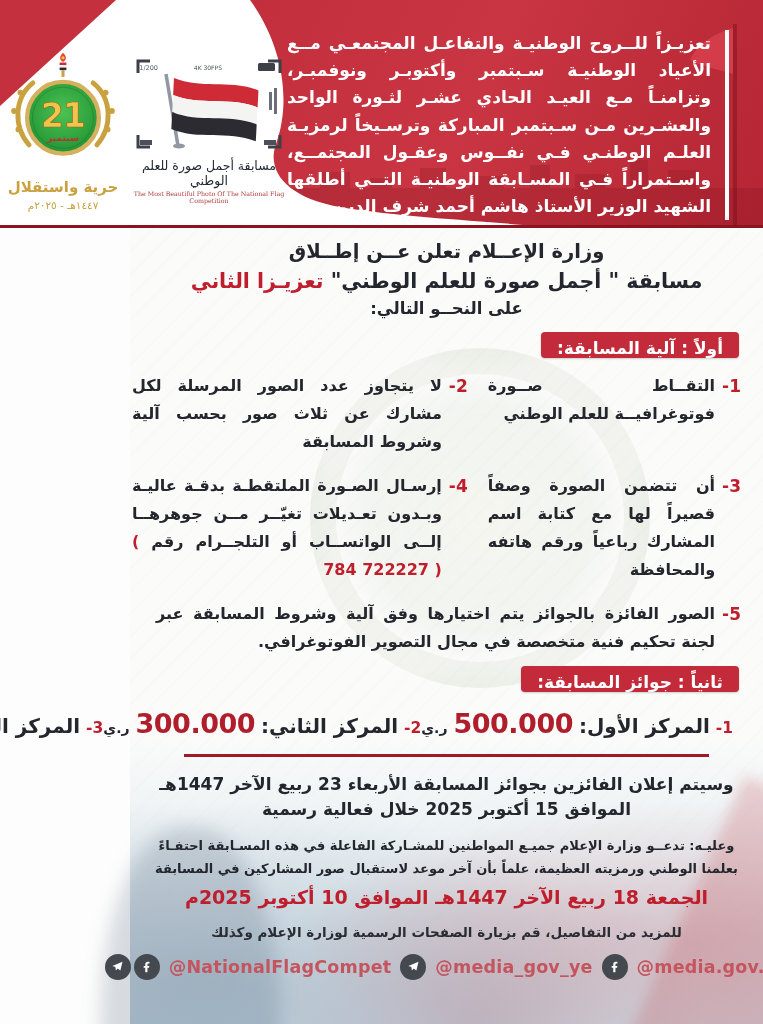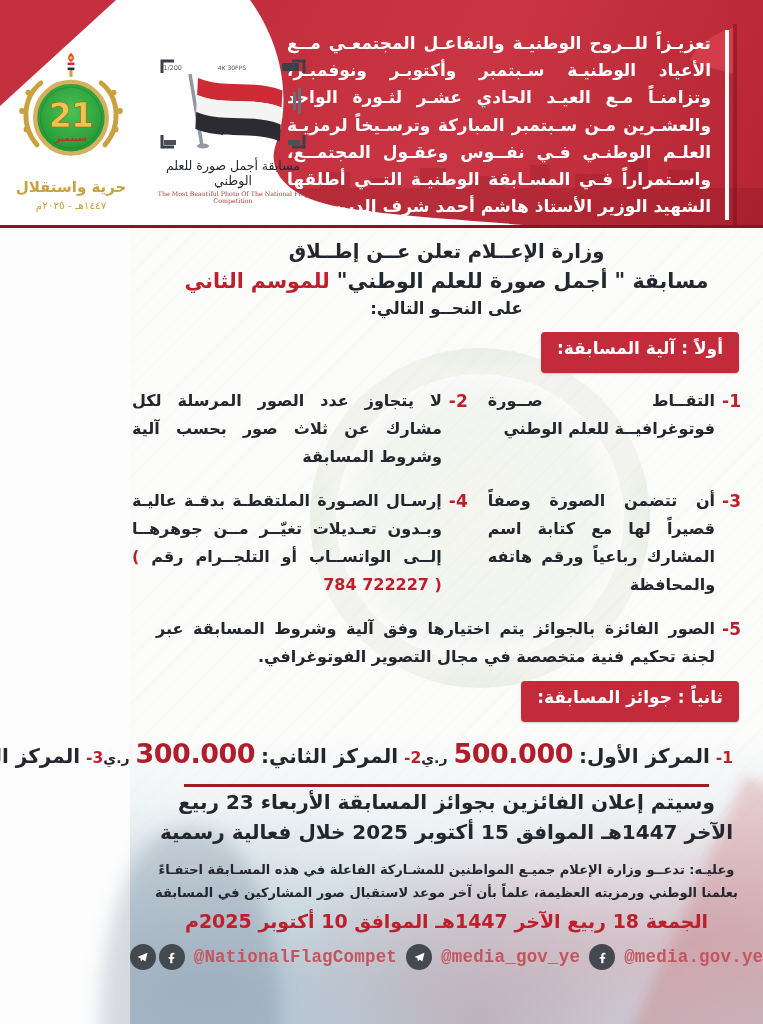--- a/index.html
+++ b/index.html
@@ -18,21 +18,21 @@
   }
   .header-deco{position:absolute;inset:0;}
   .white-blob{position:absolute;inset:0;pointer-events:none;}
   .header-rule{width:763px;height:3px;background:#8c1420;}
   .header-par{
     position:absolute;top:30px;right:34px;width:442px;
     color:#ffffff;font-weight:bold;font-size:17px;line-height:1.6;
     text-align:justify;border-left:none;border-right:4px solid #ffffff;
     padding-right:14px;
   }
-  .header-left{position:absolute;top:50px;left:8px;display:flex;gap:20px;align-items:flex-start;}
+  .header-left{position:absolute;top:50px;left:0;display:flex;gap:4px;align-items:flex-start;}
   .flag-logo{width:158px;text-align:center;margin-top:8px;}
   .flag-logo .cap-ar{font-size:12.5px;font-weight:normal;color:#252a38;margin-top:4px;}
   .flag-logo .cap-en{font-size:6.3px;color:#b03a3a;margin-top:2px;font-family:"DejaVu Serif","Liberation Serif",serif;}
   .badge21{width:126px;text-align:center;}
   .badge21 .slogan{font-size:15px;font-weight:bold;color:#c9a23f;margin-top:2px;}
   .badge21 .years{font-size:10.5px;font-weight:normal;color:#c9a23f;margin-top:3px;}
   
   .main{position:relative;width:633px;height:796px;
     background:
       repeating-linear-gradient(135deg,rgba(90,100,110,0.016) 0 2px,transparent 2px 16px),
@@ -54,40 +54,40 @@
     background:rgba(198,92,102,0.28);transform:rotate(24deg);filter:blur(7px);z-index:0;pointer-events:none;}
   .photo-figure{position:absolute;left:-30px;top:600px;width:180px;height:430px;border-radius:45%;
     background:rgba(80,100,125,0.22);filter:blur(9px);z-index:0;pointer-events:none;}
   .content{position:relative;z-index:1;}
   .intro{text-align:center;color:#23262d;}
   .intro .l1{font-size:19.5px;font-weight:bold;line-height:1.45;}
   .intro .l2{font-size:20.5px;font-weight:bold;line-height:1.5;}
   .intro .l2 .accent{color:#bf1e2d;}
   .intro .l3{font-size:16.5px;font-weight:bold;line-height:1.5;}
   .sec-badge{display:inline-block;background:#c32b3a;color:#ffffff;font-size:17px;font-weight:bold;
-    padding:6px 16px 15px 16px;border-radius:4px;box-shadow:0 1px 2px rgba(0,0,0,0.18);text-align:right;}
+    padding:6px 16px 0 16px;border-radius:4px;box-shadow:0 1px 2px rgba(0,0,0,0.18);text-align:right;}
   .badge-row{margin:10px 2px 0 0;text-align:right;}
   .items-grid{display:grid;grid-template-columns:43% 57%;column-gap:20px;row-gap:16px;margin-top:14px;}
   .item{display:flex;gap:7px;align-items:flex-start;color:#23262d;}
   .item .num{color:#bf1e2d;font-weight:bold;font-size:17px;line-height:1.7;flex:0 0 auto;}
   .item .txt{font-weight:bold;font-size:16px;line-height:1.75;text-align:justify;}
   .item .phone{color:#bf1e2d;font-weight:bold;}
   .item5{margin-top:16px;padding-left:4px;}
   .prizes{display:flex;justify-content:space-between;align-items:baseline;margin-top:16px;padding:0 8px;}
   .prize{display:flex;align-items:baseline;gap:6px;white-space:nowrap;}
   .prize .num{color:#bf1e2d;font-weight:bold;font-size:15.5px;}
   .prize .lbl{color:#23262d;font-weight:bold;font-size:20px;}
   .prize .amt{color:#b01e2c;font-weight:bold;font-size:27px;letter-spacing:-0.5px;}
   .prize .cur{color:#23262d;font-weight:bold;font-size:14px;}
   .red-hr{height:3px;background:#9e1b26;border:none;margin:15px 32px 0 32px;}
-  .announce{text-align:center;font-size:20px;font-weight:bold;color:#23262d;line-height:1.5;}
+  .announce{margin-top:15px;text-align:center;font-size:17px;font-weight:bold;color:#23262d;line-height:1.5;}
   .invite{margin:12px auto 0 auto;max-width:690px;text-align:center;font-size:13px;font-weight:bold;color:#23262d;line-height:1.75;}
   .deadline{margin-top:6px;text-align:center;font-size:19px;font-weight:bold;color:#bf1e2d;}
   .notes{margin-top:12px;text-align:center;font-size:13.5px;font-weight:bold;color:#2a2d33;line-height:1.8;}
-  .social{margin-top:9px;display:flex;direction:ltr;justify-content:center;align-items:center;gap:9px;font-family:Liberation Mono, monospace;}
+  .social{margin-top:9px;display:flex;direction:ltr;justify-content:center;align-items:center;gap:9px;}
   .social .handle{color:#c4555f;font-size:17.5px;font-weight:bold;letter-spacing:0.2px;}
   .icon-circle{width:26px;height:26px;border-radius:50%;background:#44484f;display:inline-flex;align-items:center;justify-content:center;flex:0 0 auto;}
   .icon-pair{display:inline-flex;}
   .icon-pair .icon-circle + .icon-circle{margin-left:3px;}
 </style>
 </head>
 <body>
 
 <div class="page">
 
@@ -194,21 +194,21 @@
 
   <div class="main">
     <div class="watermark"></div>
     <div class="photo-layer"></div>
     <div class="photo-stripe"></div>
     <div class="photo-figure"></div>
 
     <div class="content">
       <div class="intro">
         <div class="l1">وزارة الإعــلام تعلن عــن إطــلاق</div>
-        <div class="l2"><span>مسابقة " أجمل صورة للعلم الوطني"</span> <span class="accent">للموسم الثاني</span></div>
+        <div class="l2"><span>مسابقة " أجمل صورة للعلم الوطني"</span> <span class="accent">تعزيـزا الثاني</span></div>
         <div class="l3">على النحــو التالي:</div>
       </div>
 
       <div class="badge-row">
         <span class="sec-badge">أولاً : آلية المسابقة:</span>
       </div>
 
       <div class="items-grid">
         <div class="item">
           <span class="num">1-</span>
@@ -258,20 +258,21 @@
         </div>
       </div>
 
       <hr class="red-hr">
 
       <div class="announce">وسيتم إعلان الفائزين بجوائز المسابقة الأربعاء 23 ربيع الآخر 1447هـ الموافق 15 أكتوبر 2025 خلال فعالية رسمية</div>
       <div class="invite">وعليـه: تدعــو وزارة الإعلام جميـع المواطنين للمشـاركة الفاعلة في هذه المسـابقة احتفـاءً بعلمنا الوطني ورمزيته العظيمة، علماً بأن آخر موعد لاستقبال صور المشاركين في المسابقة</div>
       <div class="deadline">الجمعة 18 ربيع الآخر 1447هـ الموافق 10 أكتوبر 2025م</div>
 
       <div class="notes">
+        <div>للمزيد من التفاصيل، قم بزيارة الصفحات الرسمية لوزارة الإعلام وكذلك</div>
       </div>
 
       <div class="social">
         <span class="icon-pair">
           <span class="icon-circle">
             <svg width="15" height="15" viewBox="0 0 24 24">
                 <path d="M20 4.5 L3.8 11 L8.6 12.7 L9.4 18.2 L12.2 15 L16.6 18.4 Z" fill="#ffffff"></path>
               </svg>
           </span>
           <span class="icon-circle">

